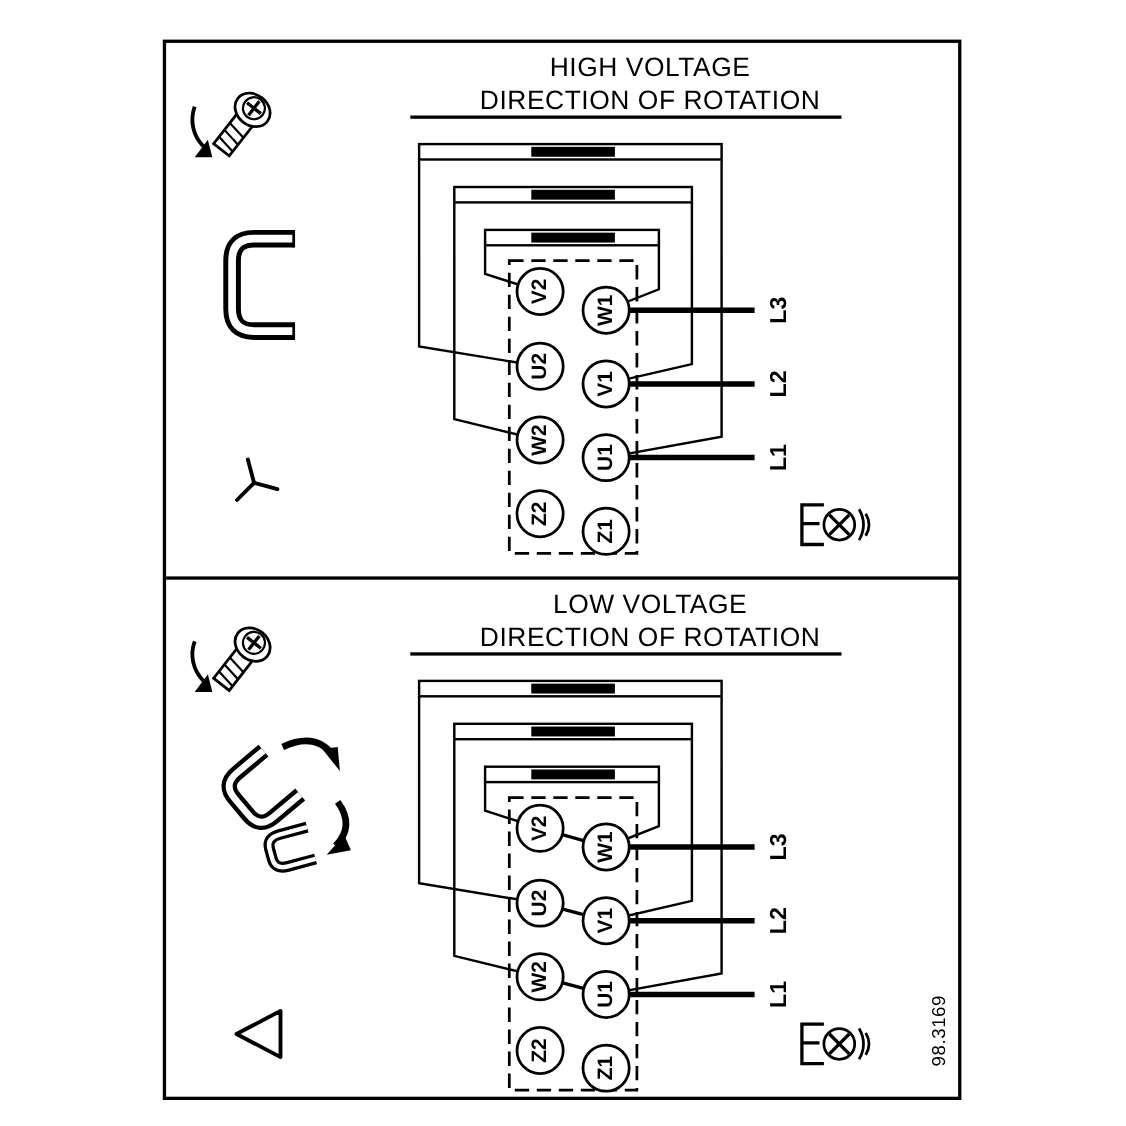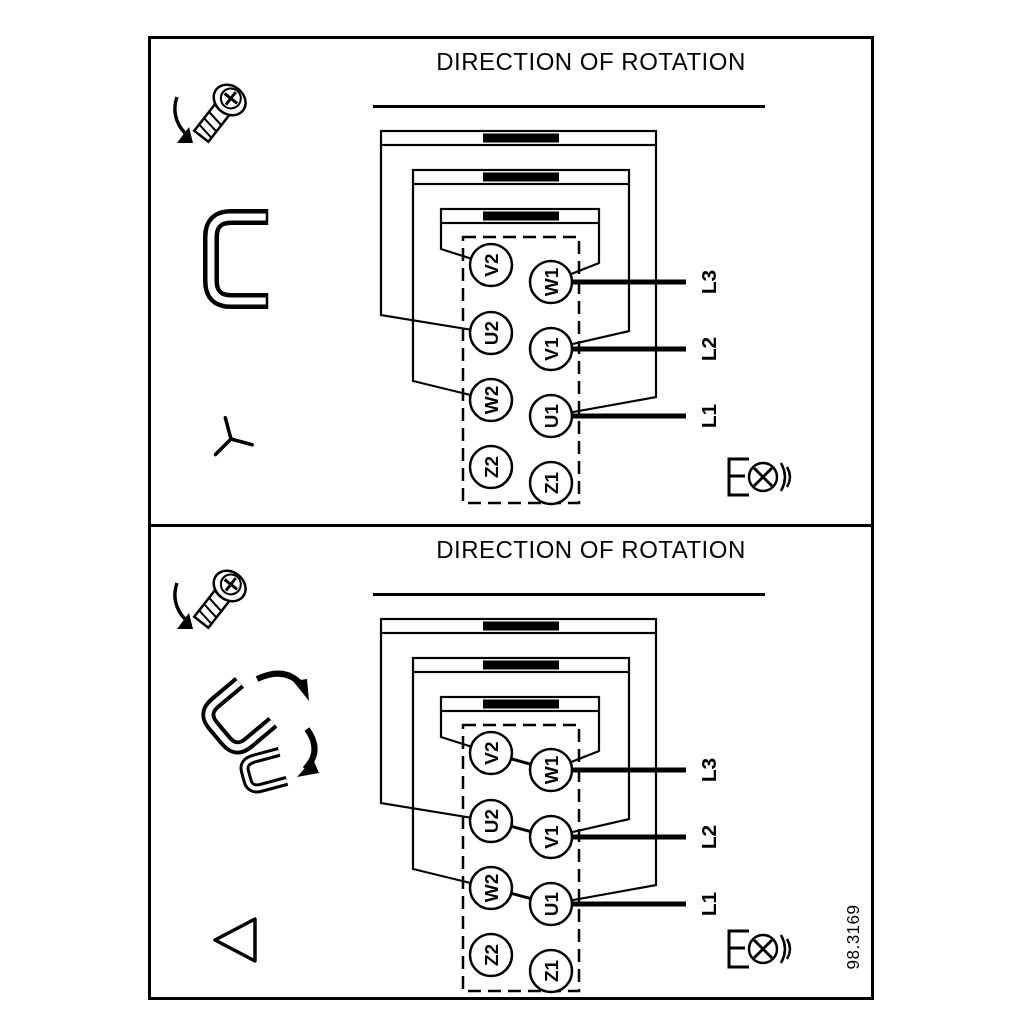--- a/index.html
+++ b/index.html
@@ -29,20 +29,21 @@
   .llabel { font-size:21px; font-weight:bold; }
 </style>
 </head>
 <body>
 
 <div class="page">
   <div class="frame">
 
     <section class="panel panel-top">
       <div class="titles">
+        <div>HIGH VOLTAGE</div>
         <div>DIRECTION OF ROTATION</div>
       </div>
       <div class="underline"></div>
 
       <svg class="diagram-svg" width="720" height="485" viewBox="0 0 720 485">
 
         <g>
           <rect class="wire-rect" x="230" y="92" width="275" height="14"></rect>
           <path class="wire" d="M230 106 L230 276 L340 294"></path>
           <path class="wire" d="M505 106 L505 358 L400 377"></path>
@@ -123,20 +124,21 @@
           <line x1="31" y1="13" x2="49" y2="31" stroke="#000" stroke-width="3"></line>
           <line x1="31" y1="31" x2="49" y2="13" stroke="#000" stroke-width="3"></line>
           <path d="M 58 8 q 8 14 0 28" fill="none" stroke="#000" stroke-width="2.5"></path>
           <path d="M 64 12 q 6 10 0 20" fill="none" stroke="#000" stroke-width="2.5"></path>
         </g>
       </svg>
     </section>
 
     <section class="panel panel-bottom">
       <div class="titles">
+        <div>LOW VOLTAGE</div>
         <div>DIRECTION OF ROTATION</div>
       </div>
       <div class="underline"></div>
 
       <svg class="diagram-svg" width="720" height="470" viewBox="0 0 720 470">
 
         <g>
           <rect class="wire-rect" x="230" y="92" width="275" height="14"></rect>
           <path class="wire" d="M230 106 L230 276 L340 294"></path>
           <path class="wire" d="M505 106 L505 358 L400 377"></path>

